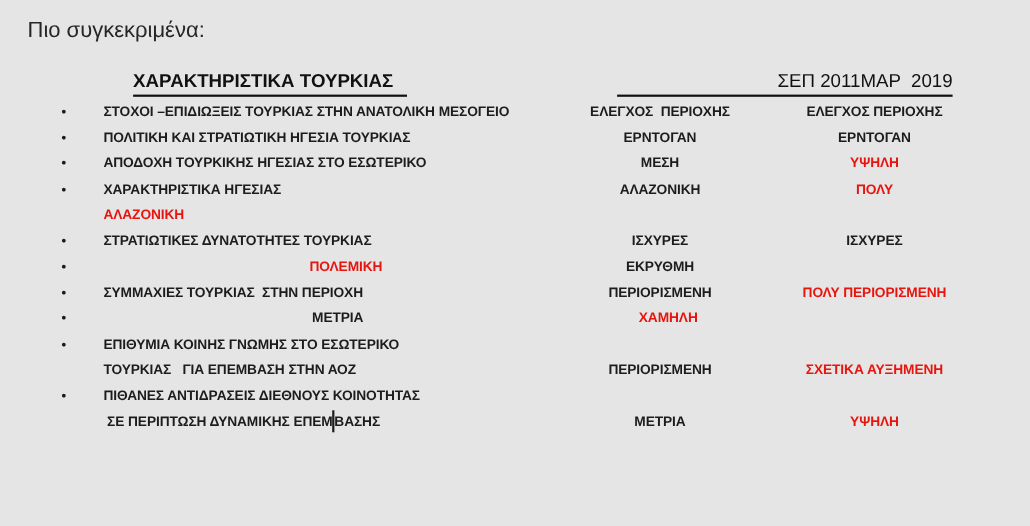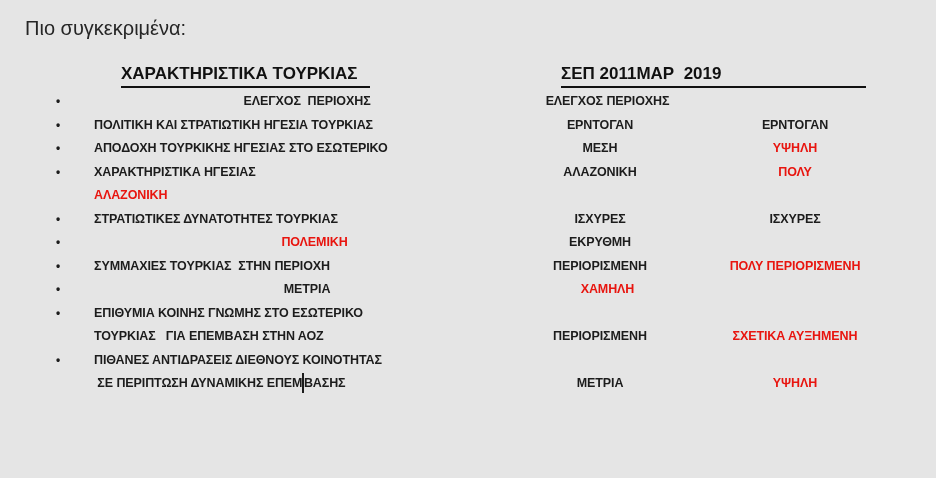--- a/index.html
+++ b/index.html
@@ -22,25 +22,25 @@
     position:absolute;left:94px;top:62px;
     font-size:17px;font-weight:700;color:#111;
     line-height:23px;height:23px;
     padding-right:12px;padding-bottom:1px;
     border-bottom:2px solid #111;
     white-space:pre;
     margin-left:27px;
   }
   .header-right{
     position:absolute;left:561px;top:62px;width:305px;
-    font-size:17px;font-weight:700;color:#111;
+    font-size:17px;font-weight:400;color:#111;
     line-height:23px;height:23px;
     padding-bottom:1px;
     border-bottom:2px solid #111;
-    display:flex;justify-content:flex-start;
+    display:flex;justify-content:flex-end;
     white-space:pre;
   }
   
   .table{position:absolute;left:48px;top:90px;width:847px;}
   .trow{
     display:grid;
     grid-template-columns:46px 426px 160px 215px;
     height:23.5px;line-height:23.5px;
     align-items:center;
     font-size:12.5px;font-weight:700;
@@ -67,20 +67,21 @@
 
   <div class="header-right">
     <span>ΣΕΠ 2011</span>
     <span>ΜΑΡ  2019</span>
   </div>
 
   <div class="table">
 
     <div class="trow">
       <span class="bullet">•</span>
+      <span class="label">ΣΤΟΧΟΙ –ΕΠΙΔΙΩΞΕΙΣ ΤΟΥΡΚΙΑΣ ΣΤΗΝ ΑΝΑΤΟΛΙΚΗ ΜΕΣΟΓΕΙΟ</span>
       <span class="val">ΕΛΕΓΧΟΣ  ΠΕΡΙΟΧΗΣ</span>
       <span class="val val2019">ΕΛΕΓΧΟΣ ΠΕΡΙΟΧΗΣ</span>
     </div>
 
     <div class="trow">
       <span class="bullet">•</span>
       <span class="label">ΠΟΛΙΤΙΚΗ ΚΑΙ ΣΤΡΑΤΙΩΤΙΚΗ ΗΓΕΣΙΑ ΤΟΥΡΚΙΑΣ</span>
       <span class="val">ΕΡΝΤΟΓΑΝ</span>
       <span class="val val2019">ΕΡΝΤΟΓΑΝ</span>
     </div>

